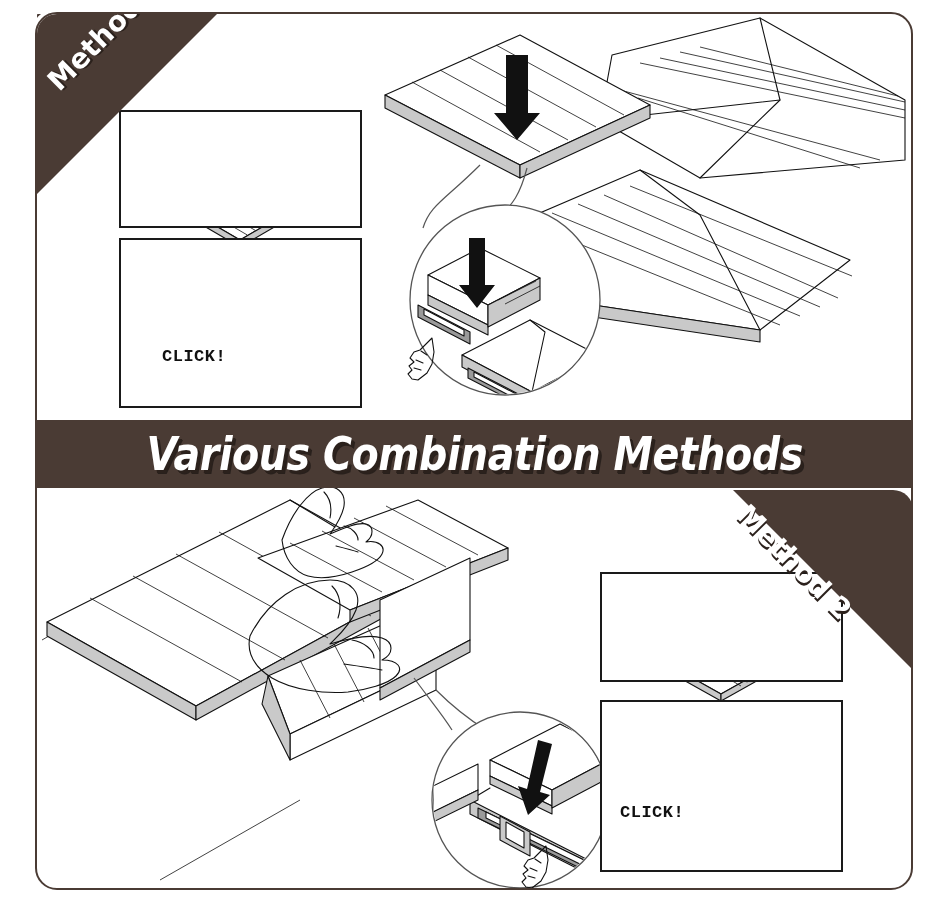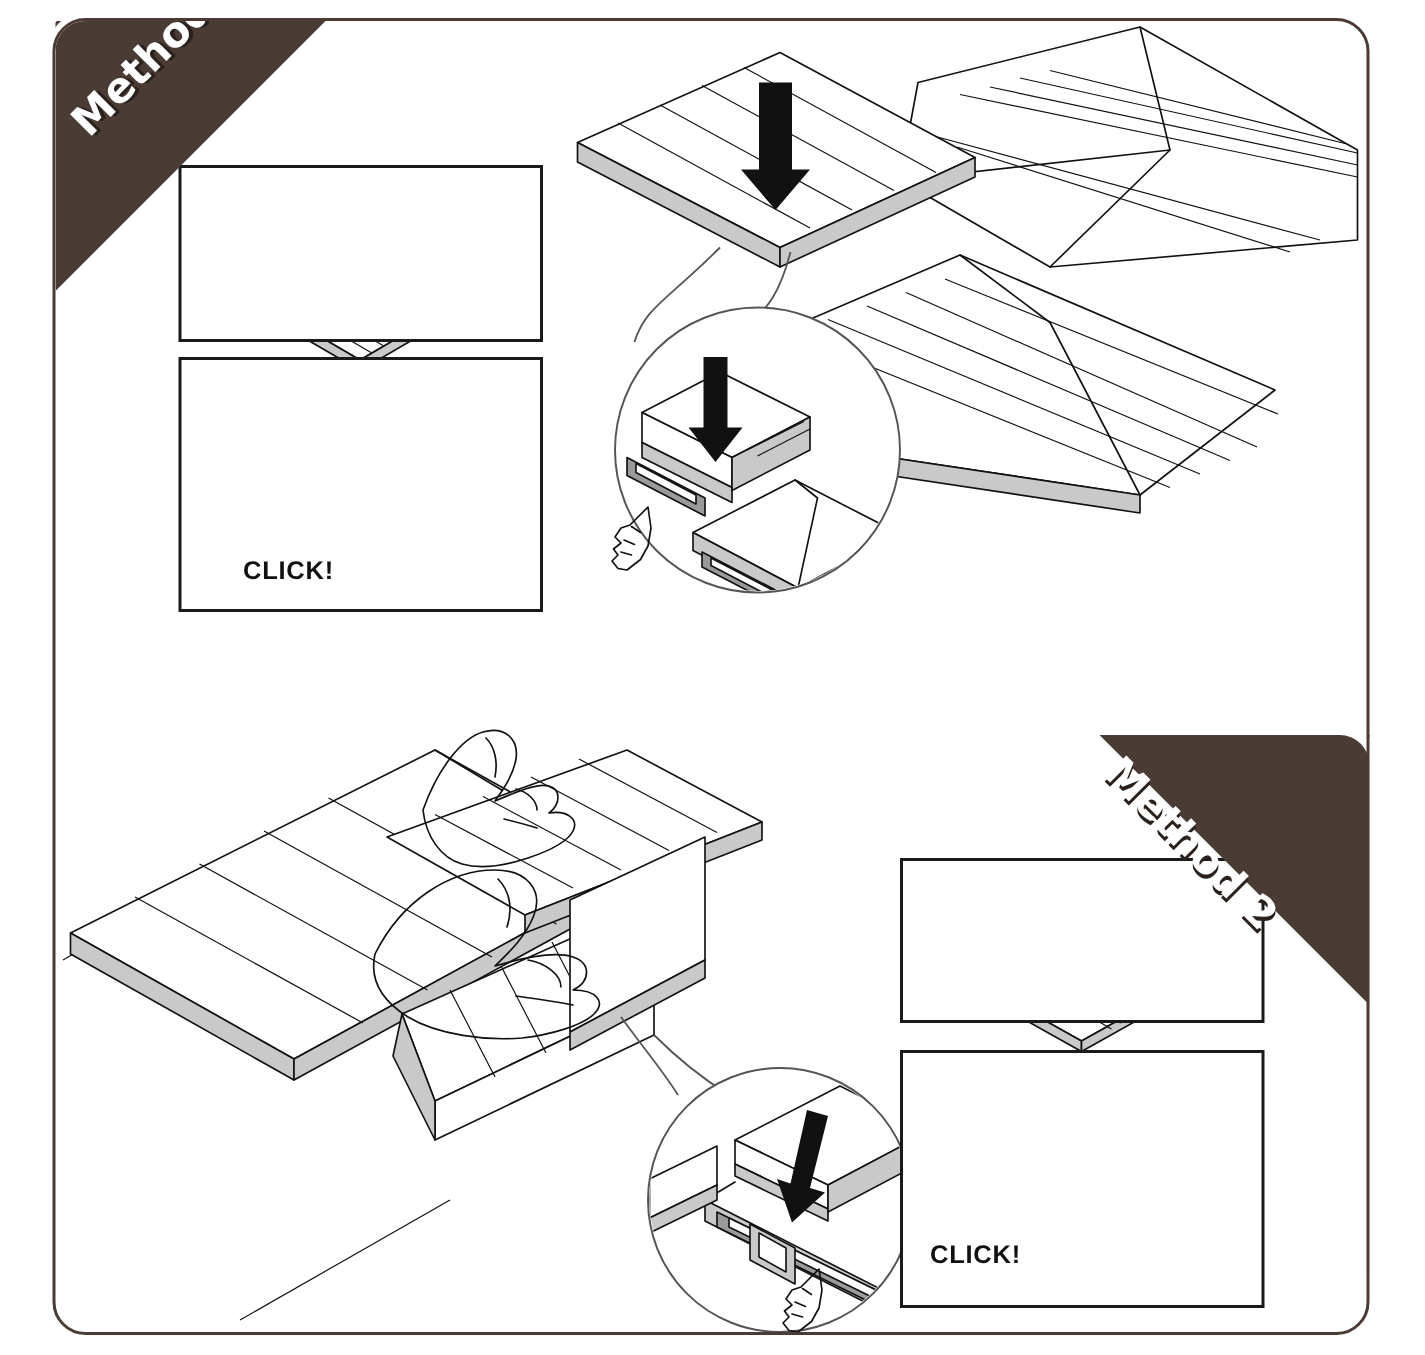--- a/index.html
+++ b/index.html
@@ -77,22 +77,22 @@
 
   
   .inset{position:absolute;border:2px solid #1a1a1a;background:#fff;box-sizing:border-box;}
 
   .inset-grid-1{left:119px;top:110px;width:243px;height:118px;}
   .inset-click-1{left:119px;top:238px;width:243px;height:170px;}
   .inset-grid-2{left:600px;top:572px;width:243px;height:110px;}
   .inset-click-2{left:600px;top:700px;width:243px;height:172px;}
 
   .click-label{
-    position:absolute;font-family:Liberation Sans, sans-serif;
-    font-weight:bold;font-size:17px;color:#111;letter-spacing:.5px;margin-top:24px;
+    position:absolute;font-family:Liberation Mono, monospace;
+    font-weight:bold;font-size:17px;color:#111;letter-spacing:.5px;
   }
   .click-1{left:162px;top:347px;}
   .click-2{left:620px;top:803px;}
 
   svg{display:block;overflow:visible;}
   .art{position:absolute;left:0;top:0;width:950px;height:903px;pointer-events:none;}
   .ln{fill:none;stroke:#111;stroke-width:1.1;stroke-linejoin:round;stroke-linecap:round;}
   .ln-thin{fill:none;stroke:#111;stroke-width:0.8;}
   .ln-callout{fill:none;stroke:#555;stroke-width:1.2;}
   .fc-white{fill:#fff;stroke:#111;stroke-width:1.1;stroke-linejoin:round;}
@@ -441,16 +441,19 @@
     <div class="edge"></div>
     <div class="label">Method 1</div>
   </div>
 
   <div class="ribbon ribbon-m2">
     <div class="tri"></div>
     <div class="edge"></div>
     <div class="label">Method 2</div>
   </div>
 
+  <div class="banner">
+    <span class="banner-title">Various Combination Methods</span>
+  </div>
 
   <div class="frame"></div>
 
 </div>
 
 </body></html>

